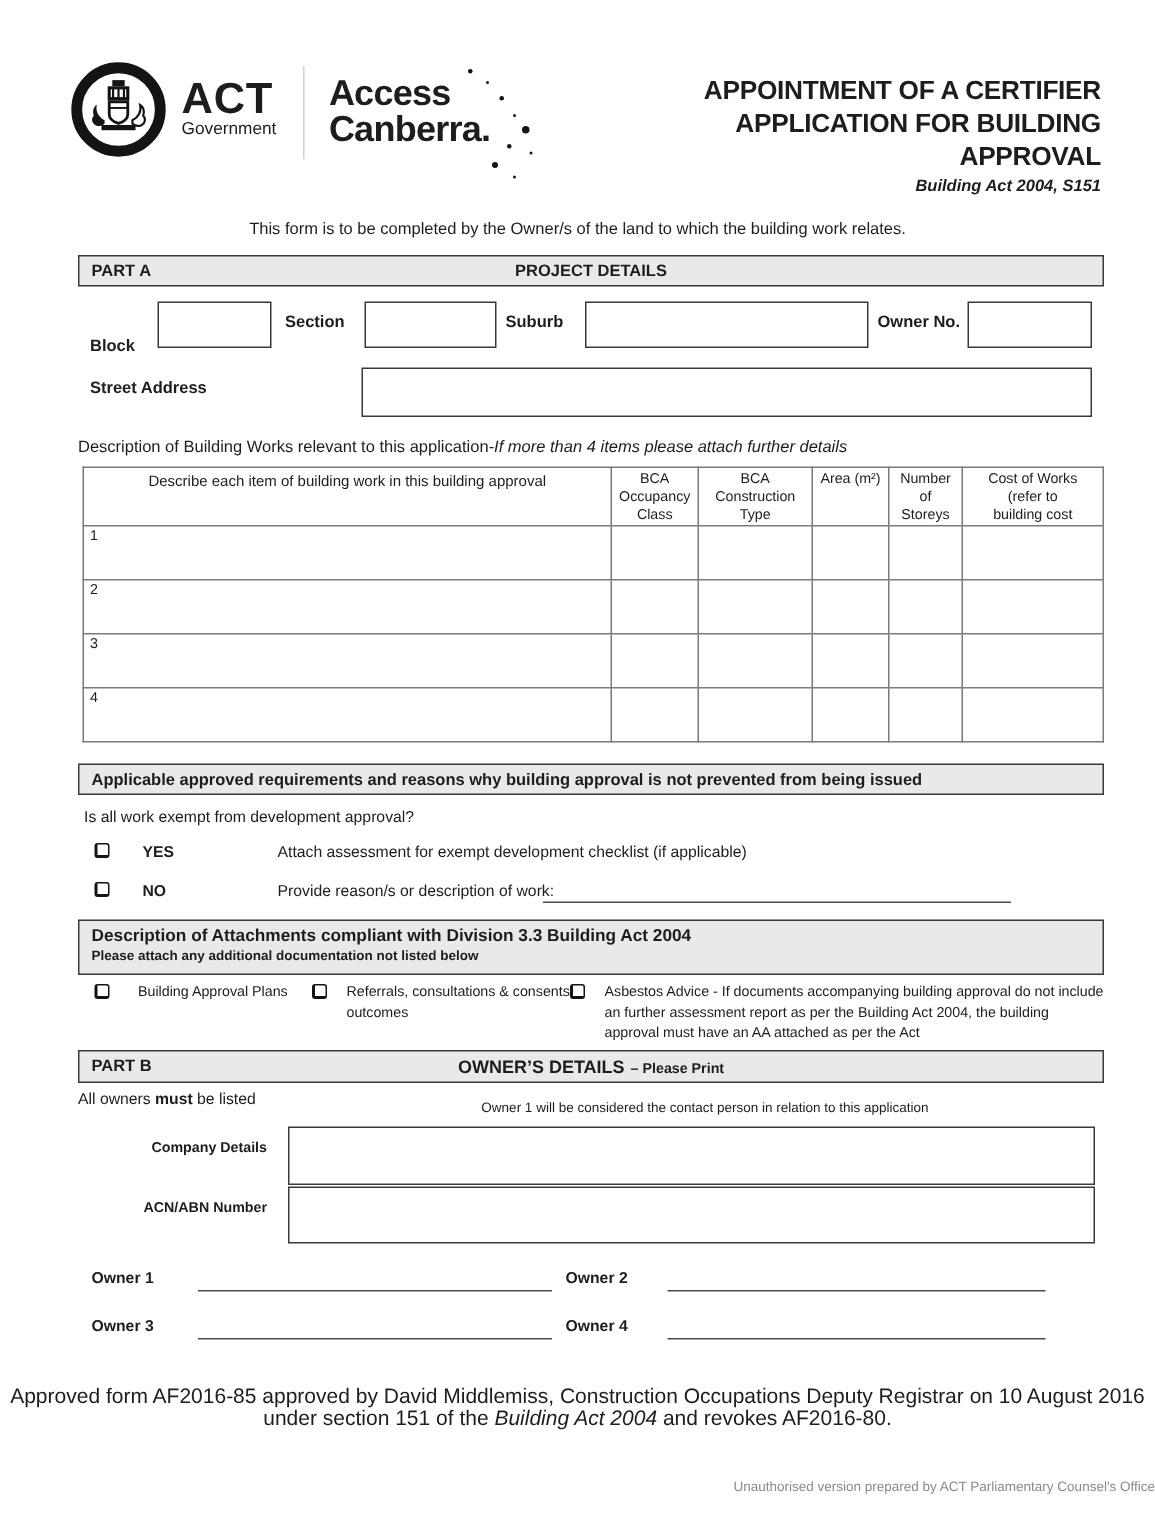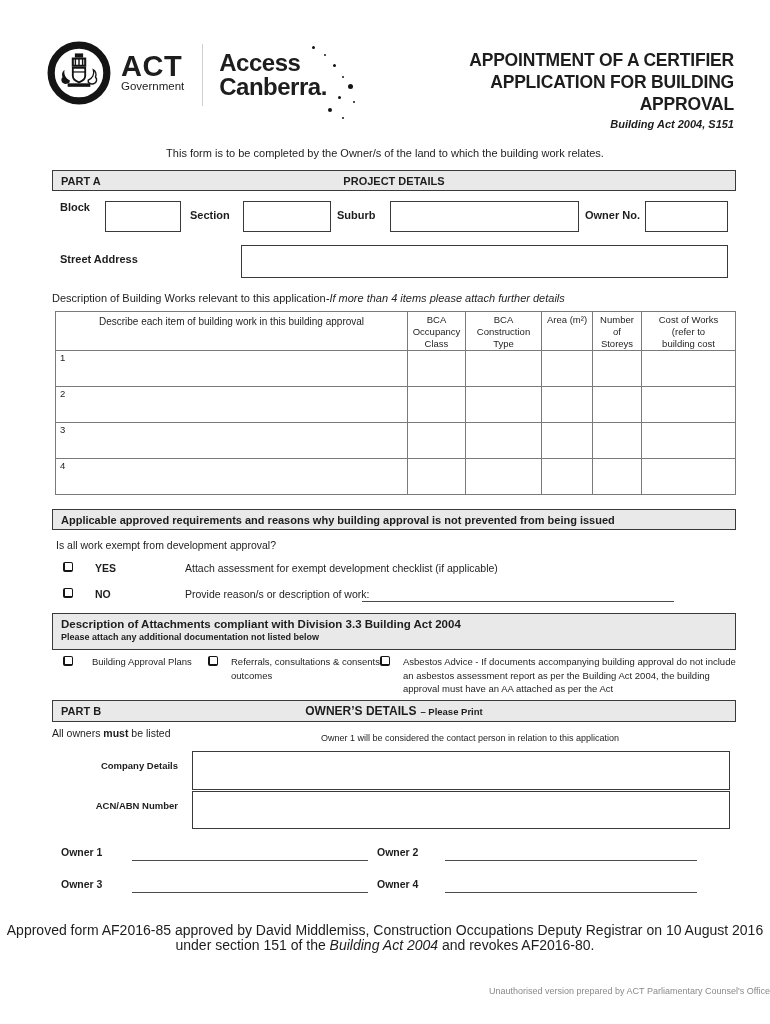--- a/index.html
+++ b/index.html
@@ -119,21 +119,21 @@
   </div>
 
   <div class="intro">This form is to be completed by the Owner/s of the land to which the building work relates.</div>
 
   <div class="bar" style="top:170px;height:21px;">
     <span class="bar-left">PART A</span>
     <span class="bar-center">PROJECT DETAILS</span>
   </div>
 
   <div class="row" style="top:200px;height:33px;">
-    <span class="flabel" style="left:8px;top:1px;">Block</span>
+    <span class="flabel" style="left:8px;top:25px;">Block</span>
     <input class="fbox" style="left: 53px; top: 1px; width: 76px; height: 31px;">
     <span class="flabel" style="left:138px;top:9px;">Section</span>
     <input class="fbox" style="left: 191px; top: 1px; width: 88px; height: 31px;">
     <span class="flabel" style="left:285px;top:9px;">Suburb</span>
     <input class="fbox" style="left: 338px; top: 1px; width: 189px; height: 31px;">
     <span class="flabel" style="left:533px;top:9px;">Owner No.</span>
     <input class="fbox" style="left: 593px; top: 1px; width: 83px; height: 31px;">
   </div>
 
   <div class="row" style="top:245px;height:33px;">
@@ -230,21 +230,21 @@
     <div class="attach-title">Description of Attachments compliant with Division 3.3 Building Act 2004</div>
     <div class="attach-sub">Please attach any additional documentation not listed below</div>
   </div>
 
   <div class="row" style="top:655px;height:45px;">
     <span class="cb" style="left:11px;top:1px;"></span>
     <span class="attach-item-label" style="left:40px;top:0;width:122px;">Building Approval Plans</span>
     <span class="cb" style="left:156px;top:1px;"></span>
     <span class="attach-item-label" style="left:179px;top:0;width:155px;">Referrals, consultations &amp; consents outcomes</span>
     <span class="cb" style="left:328px;top:1px;"></span>
-    <span class="attach-item-label" style="left:351px;top:0;width:333px;">Asbestos Advice -  If documents accompanying building approval do not include an asbestos assessment report as per the  Building Act 2004, the building approval must have an AA attached as per the Act</span>
+    <span class="attach-item-label" style="left:351px;top:0;width:333px;">Asbestos Advice -  If documents accompanying building approval do not include an further assessment report as per the  Building Act 2004, the building approval must have an AA attached as per the Act</span>
   </div>
 
   <div class="bar" style="top:700px;height:22px;">
     <span class="bar-left">PART B</span>
     <span class="bar-center"><span class="pb-center-big">OWNER’S DETAILS</span><span class="pb-center-small">– Please Print</span></span>
   </div>
 
   <div class="note-left"><span>All owners </span><b>must</b><span> be listed</span></div>
   <div class="note-center">Owner 1 will be considered the contact person in relation to this application</div>
 

